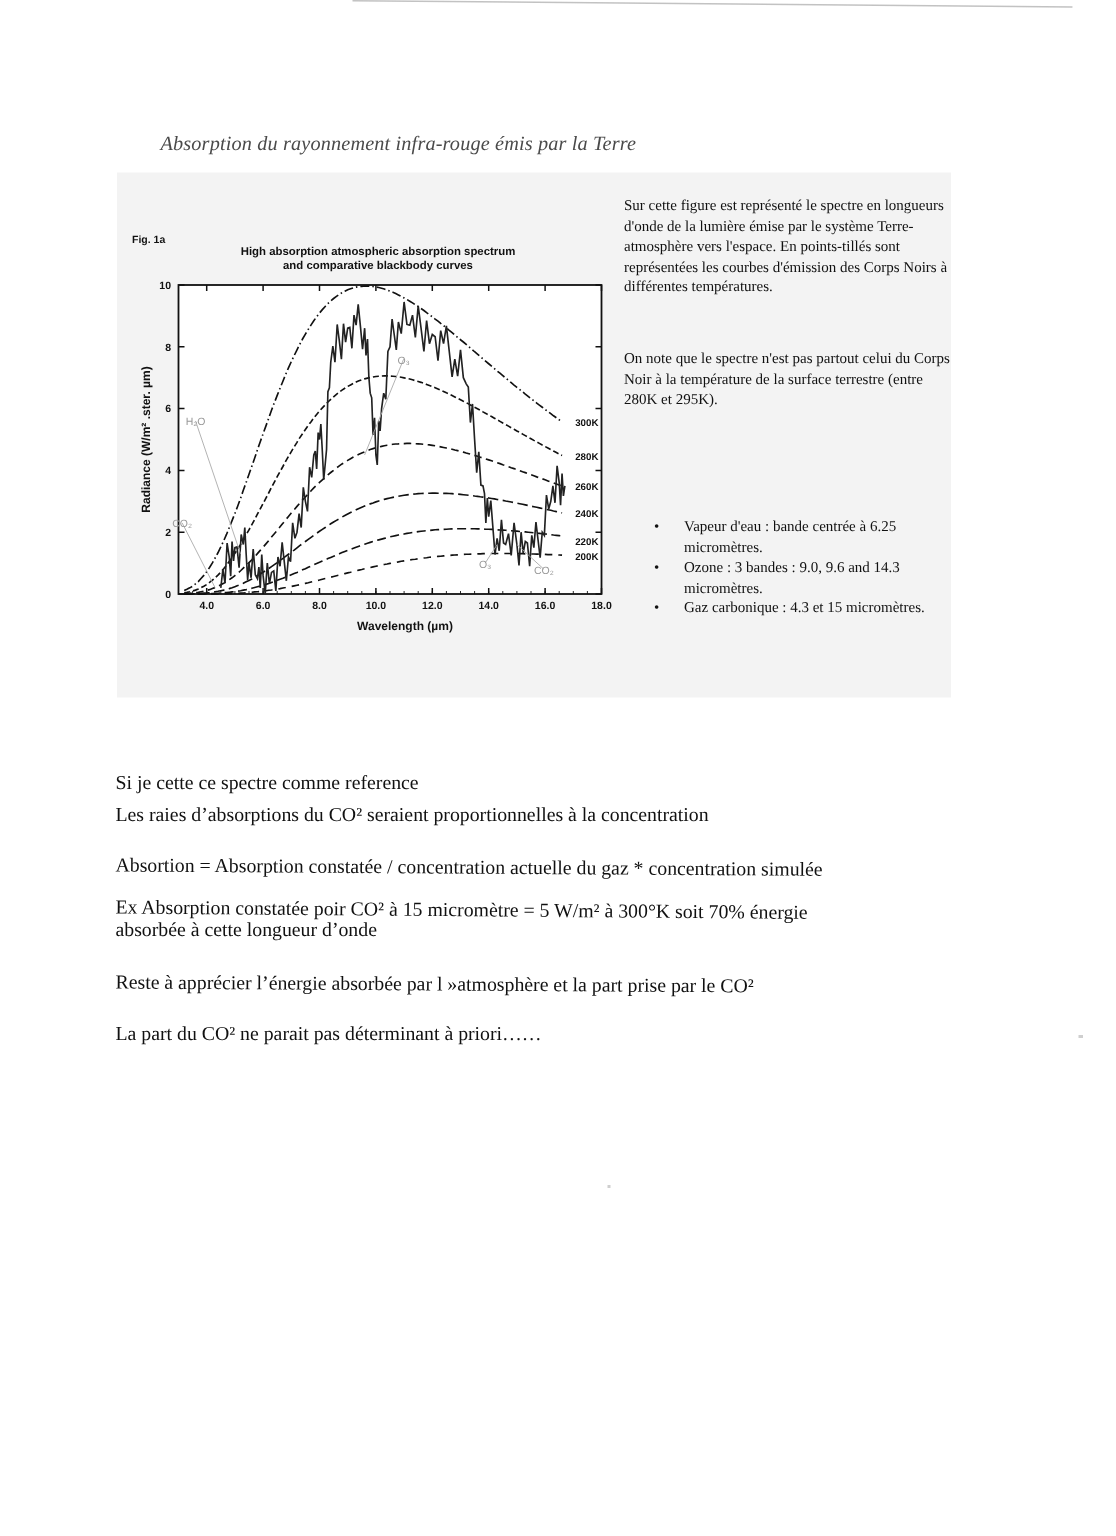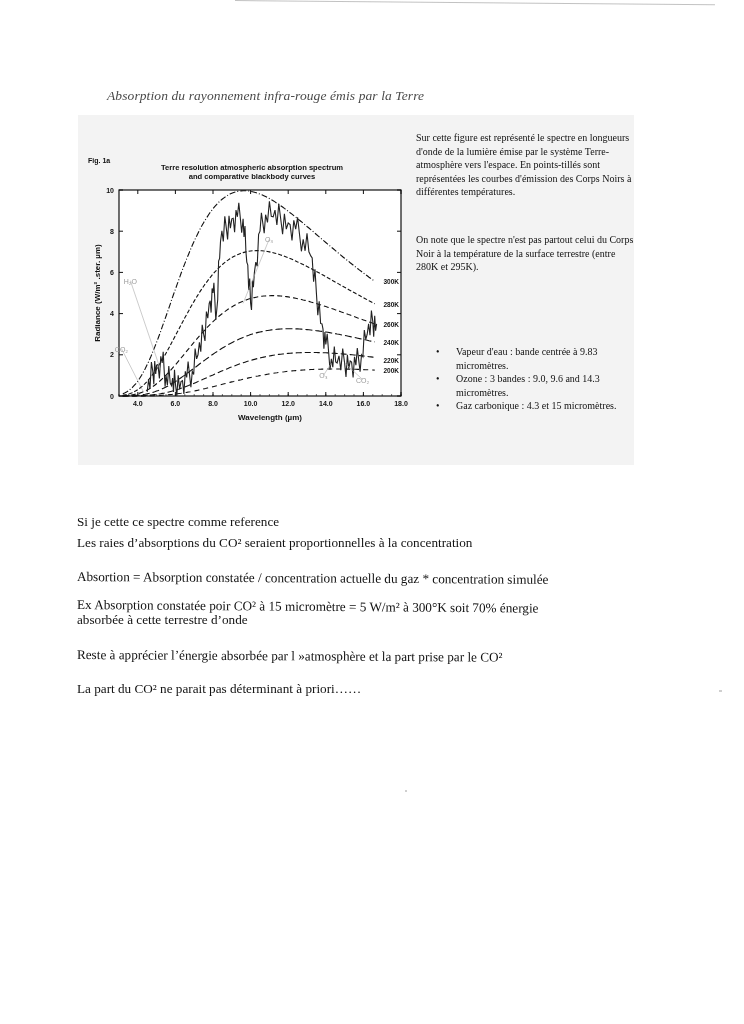--- a/index.html
+++ b/index.html
@@ -54,21 +54,21 @@
 <body>
 
 <div class="scan-line"></div>
 
 <div class="doc-title">Absorption du rayonnement infra-rouge émis par la Terre</div>
 
 <div class="figure-panel"></div>
 
 <div class="fig-label">Fig. 1a</div>
 <div class="chart-title">
-  <div>Terre resolution atmospheric absorption spectrum</div>
+  <div>High absorption atmospheric absorption spectrum</div>
   <div>and comparative blackbody curves</div>
 </div>
 
 <svg id="chart-svg" width="335" height="245">
   <g id="plot-layer">
       <rect x="39" y="10" width="282" height="206" fill="#ffffff" stroke="#111" stroke-width="1.2"></rect>
       <line x1="57.8" y1="216" x2="57.8" y2="212" stroke="#111" stroke-width="1"></line>
       <line x1="57.8" y1="10" x2="57.8" y2="14" stroke="#111" stroke-width="1"></line>
       <text x="57.8" y="226" font-size="7" font-weight="bold" text-anchor="middle" fill="#111">4.0</text>
       <line x1="95.4" y1="216" x2="95.4" y2="212" stroke="#111" stroke-width="1"></line>
@@ -167,27 +167,27 @@
     </g>
   <text id="y-axis-label" font-size="8" font-weight="bold" fill="#111" text-anchor="middle" transform="translate(20,113) rotate(-90)">Radiance (W/m² .ster. µm)</text>
   <text id="x-axis-label" font-size="8" font-weight="bold" fill="#111" text-anchor="middle" x="190" y="240">Wavelength (µm)</text>
 </svg>
 
 <div class="side-text side-p1">Sur cette figure est représenté le spectre en longueurs d'onde de la lumière émise par le système Terre-atmosphère vers l'espace. En points-tillés sont représentées les courbes d'émission des Corps Noirs à différentes températures.</div>
 <div class="side-text side-p2">
   <div>On note que le spectre n'est pas partout celui du Corps Noir à la température de la surface terrestre (entre 280K et 295K).</div>
 </div>
 <ul class="side-bullets">
-  <li><span class="bullet">•</span><span>Vapeur d'eau : bande centrée à 9.83 micromètres.</span></li>
+  <li><span class="bullet">•</span><span>Vapeur d'eau : bande centrée à 6.25 micromètres.</span></li>
   <li><span class="bullet">•</span><span>Ozone : 3 bandes : 9.0, 9.6 and 14.3 micromètres.</span></li>
   <li><span class="bullet">•</span><span>Gaz carbonique : 4.3 et 15 micromètres.</span></li>
 </ul>
 
 <div class="body-line" style="top:514px;">Si je cette ce spectre comme reference</div>
 <div class="body-line" style="top:535px;">Les raies d’absorptions du CO² seraient proportionnelles à la concentration</div>
 <div class="body-line" style="top:569px; transform:rotate(0.35deg); transform-origin:left;">Absortion = Absorption constatée / concentration actuelle du gaz * concentration simulée</div>
 <div class="body-line" style="top:597px; transform:rotate(0.45deg); transform-origin:left;">Ex Absorption constatée poir CO² à 15 micromètre = 5 W/m² à 300°K soit  70% énergie</div>
-<div class="body-line" style="top:612px;">absorbée à cette terrestre d’onde</div>
+<div class="body-line" style="top:612px;">absorbée à cette longueur d’onde</div>
 <div class="body-line" style="top:647px; transform:rotate(0.35deg); transform-origin:left;">Reste à apprécier l’énergie absorbée par l »atmosphère et la part prise par le CO²</div>
 <div class="body-line" style="top:681px;">La part du CO² ne parait pas déterminant à priori……</div>
 
 <div class="speck" style="left:719px; top:690px;"></div>
 <div class="speck" style="left:405px; top:790px; width:2px;"></div>
 
 </body></html>

